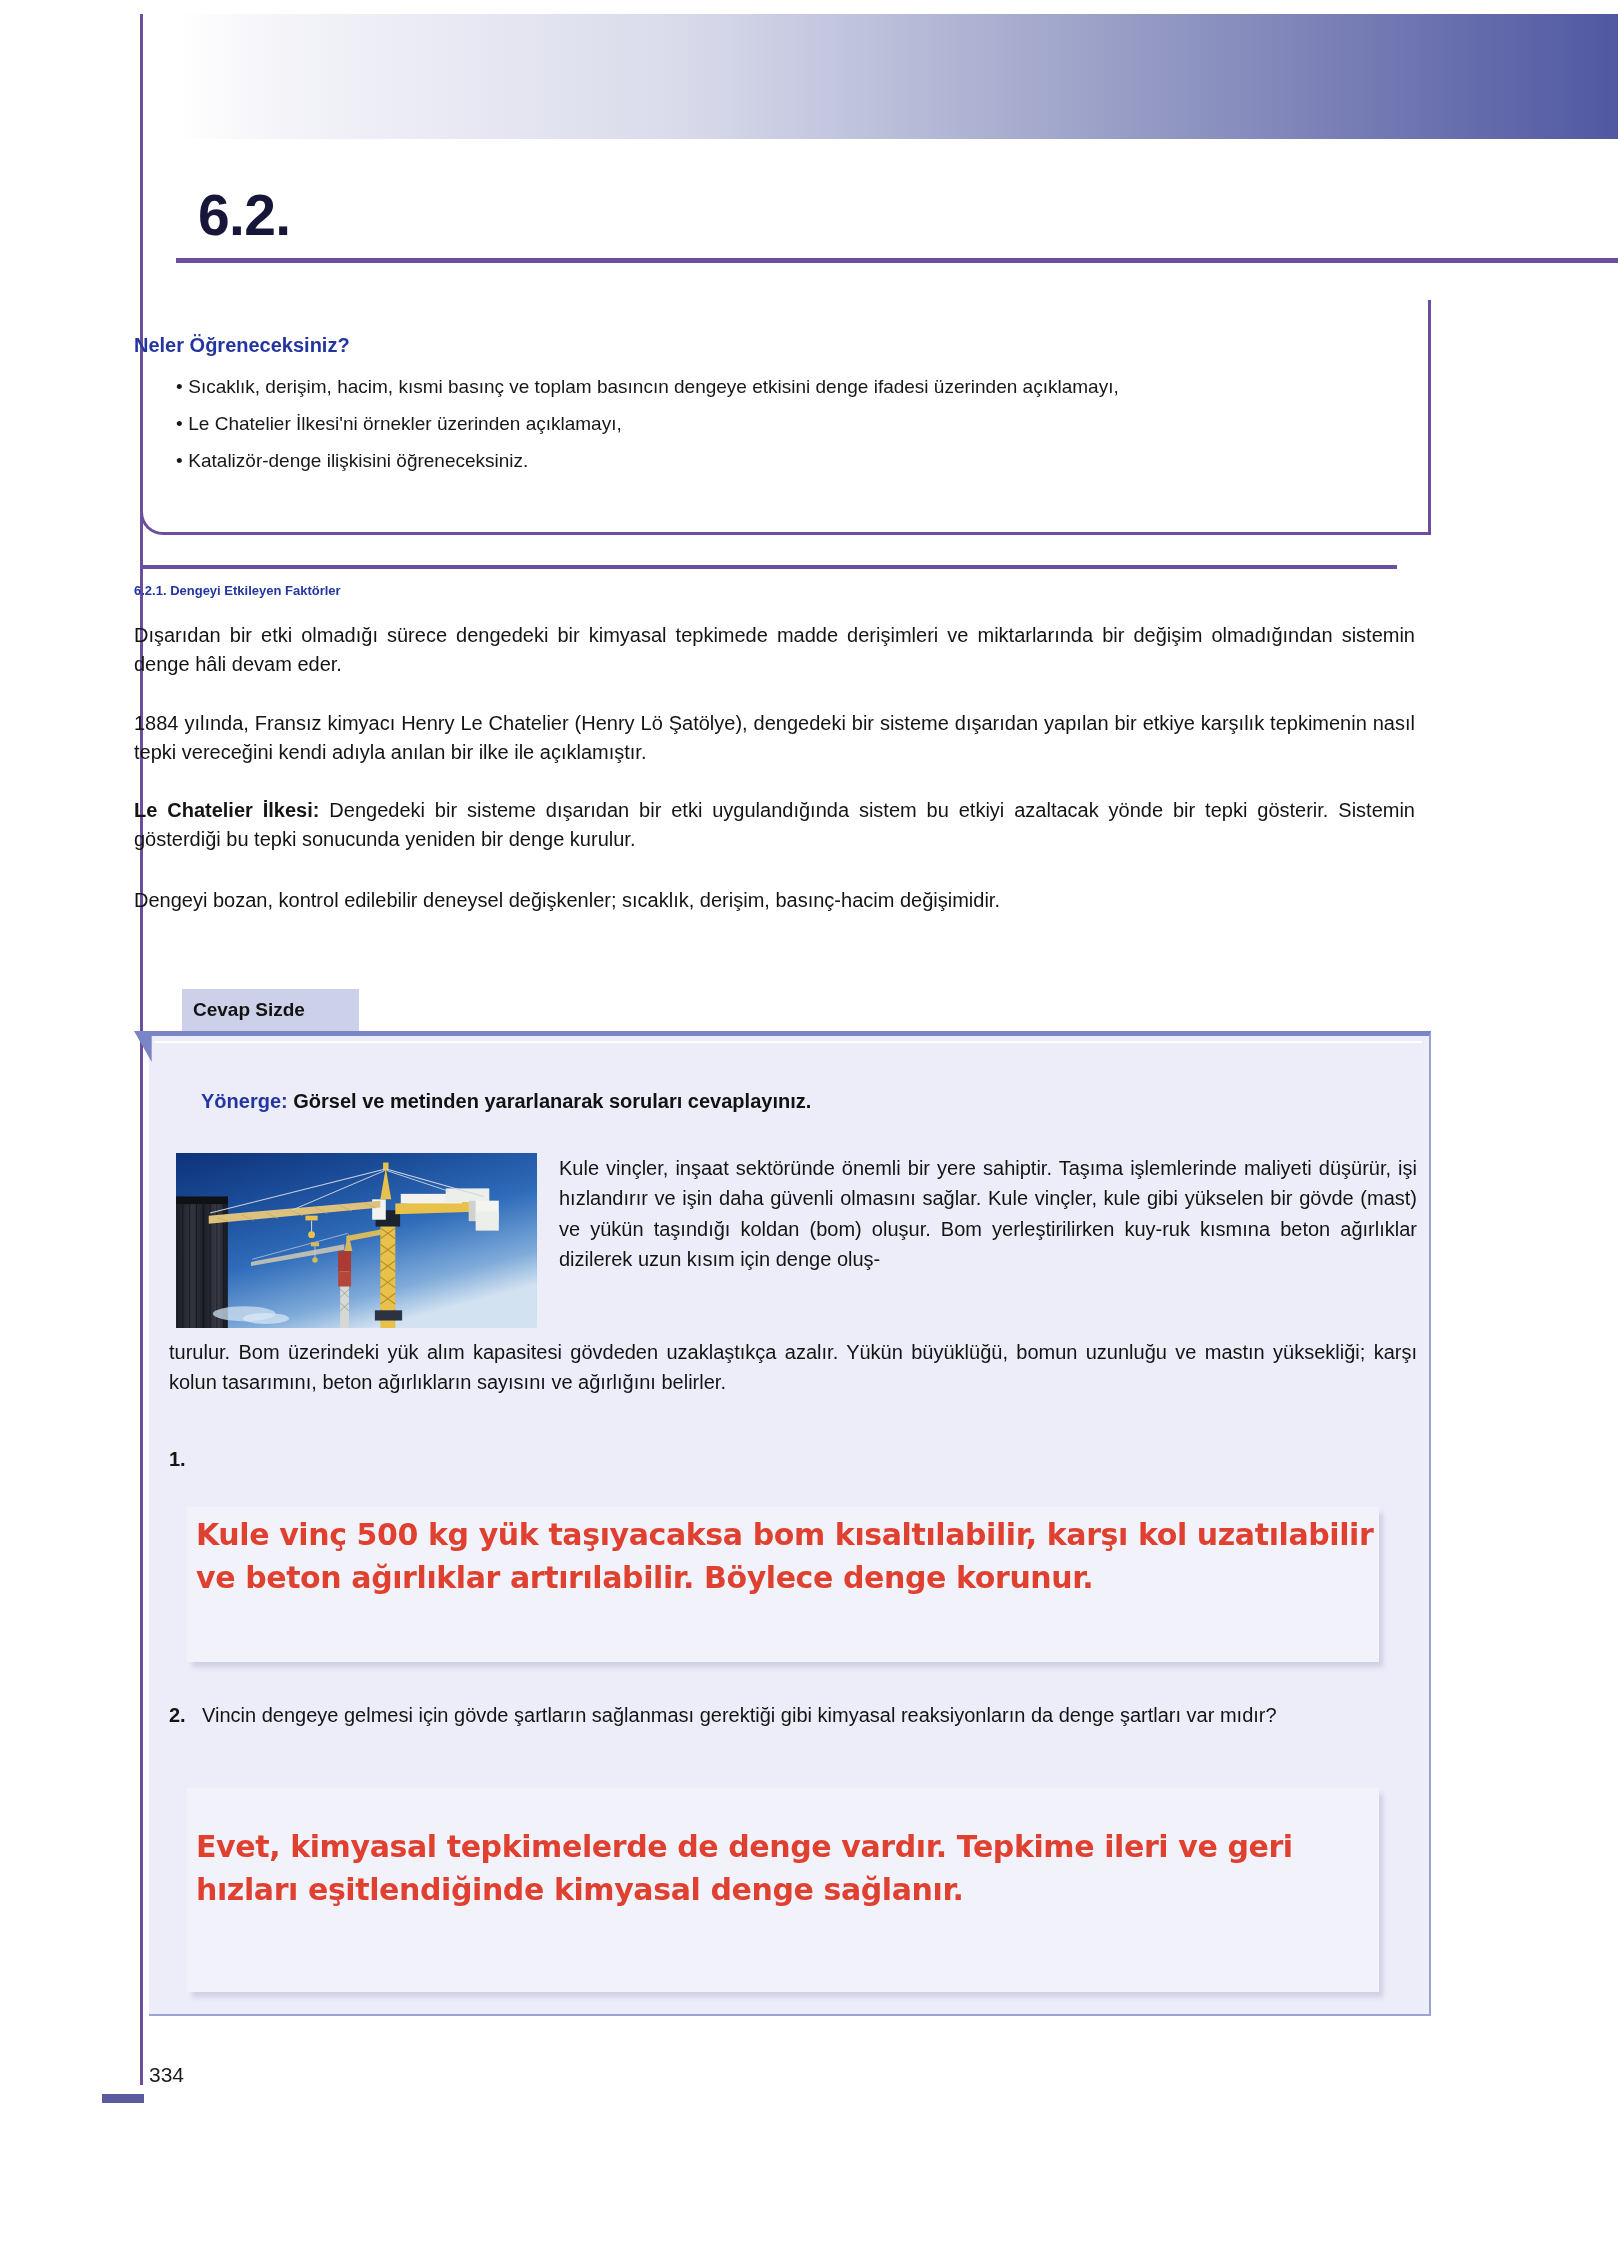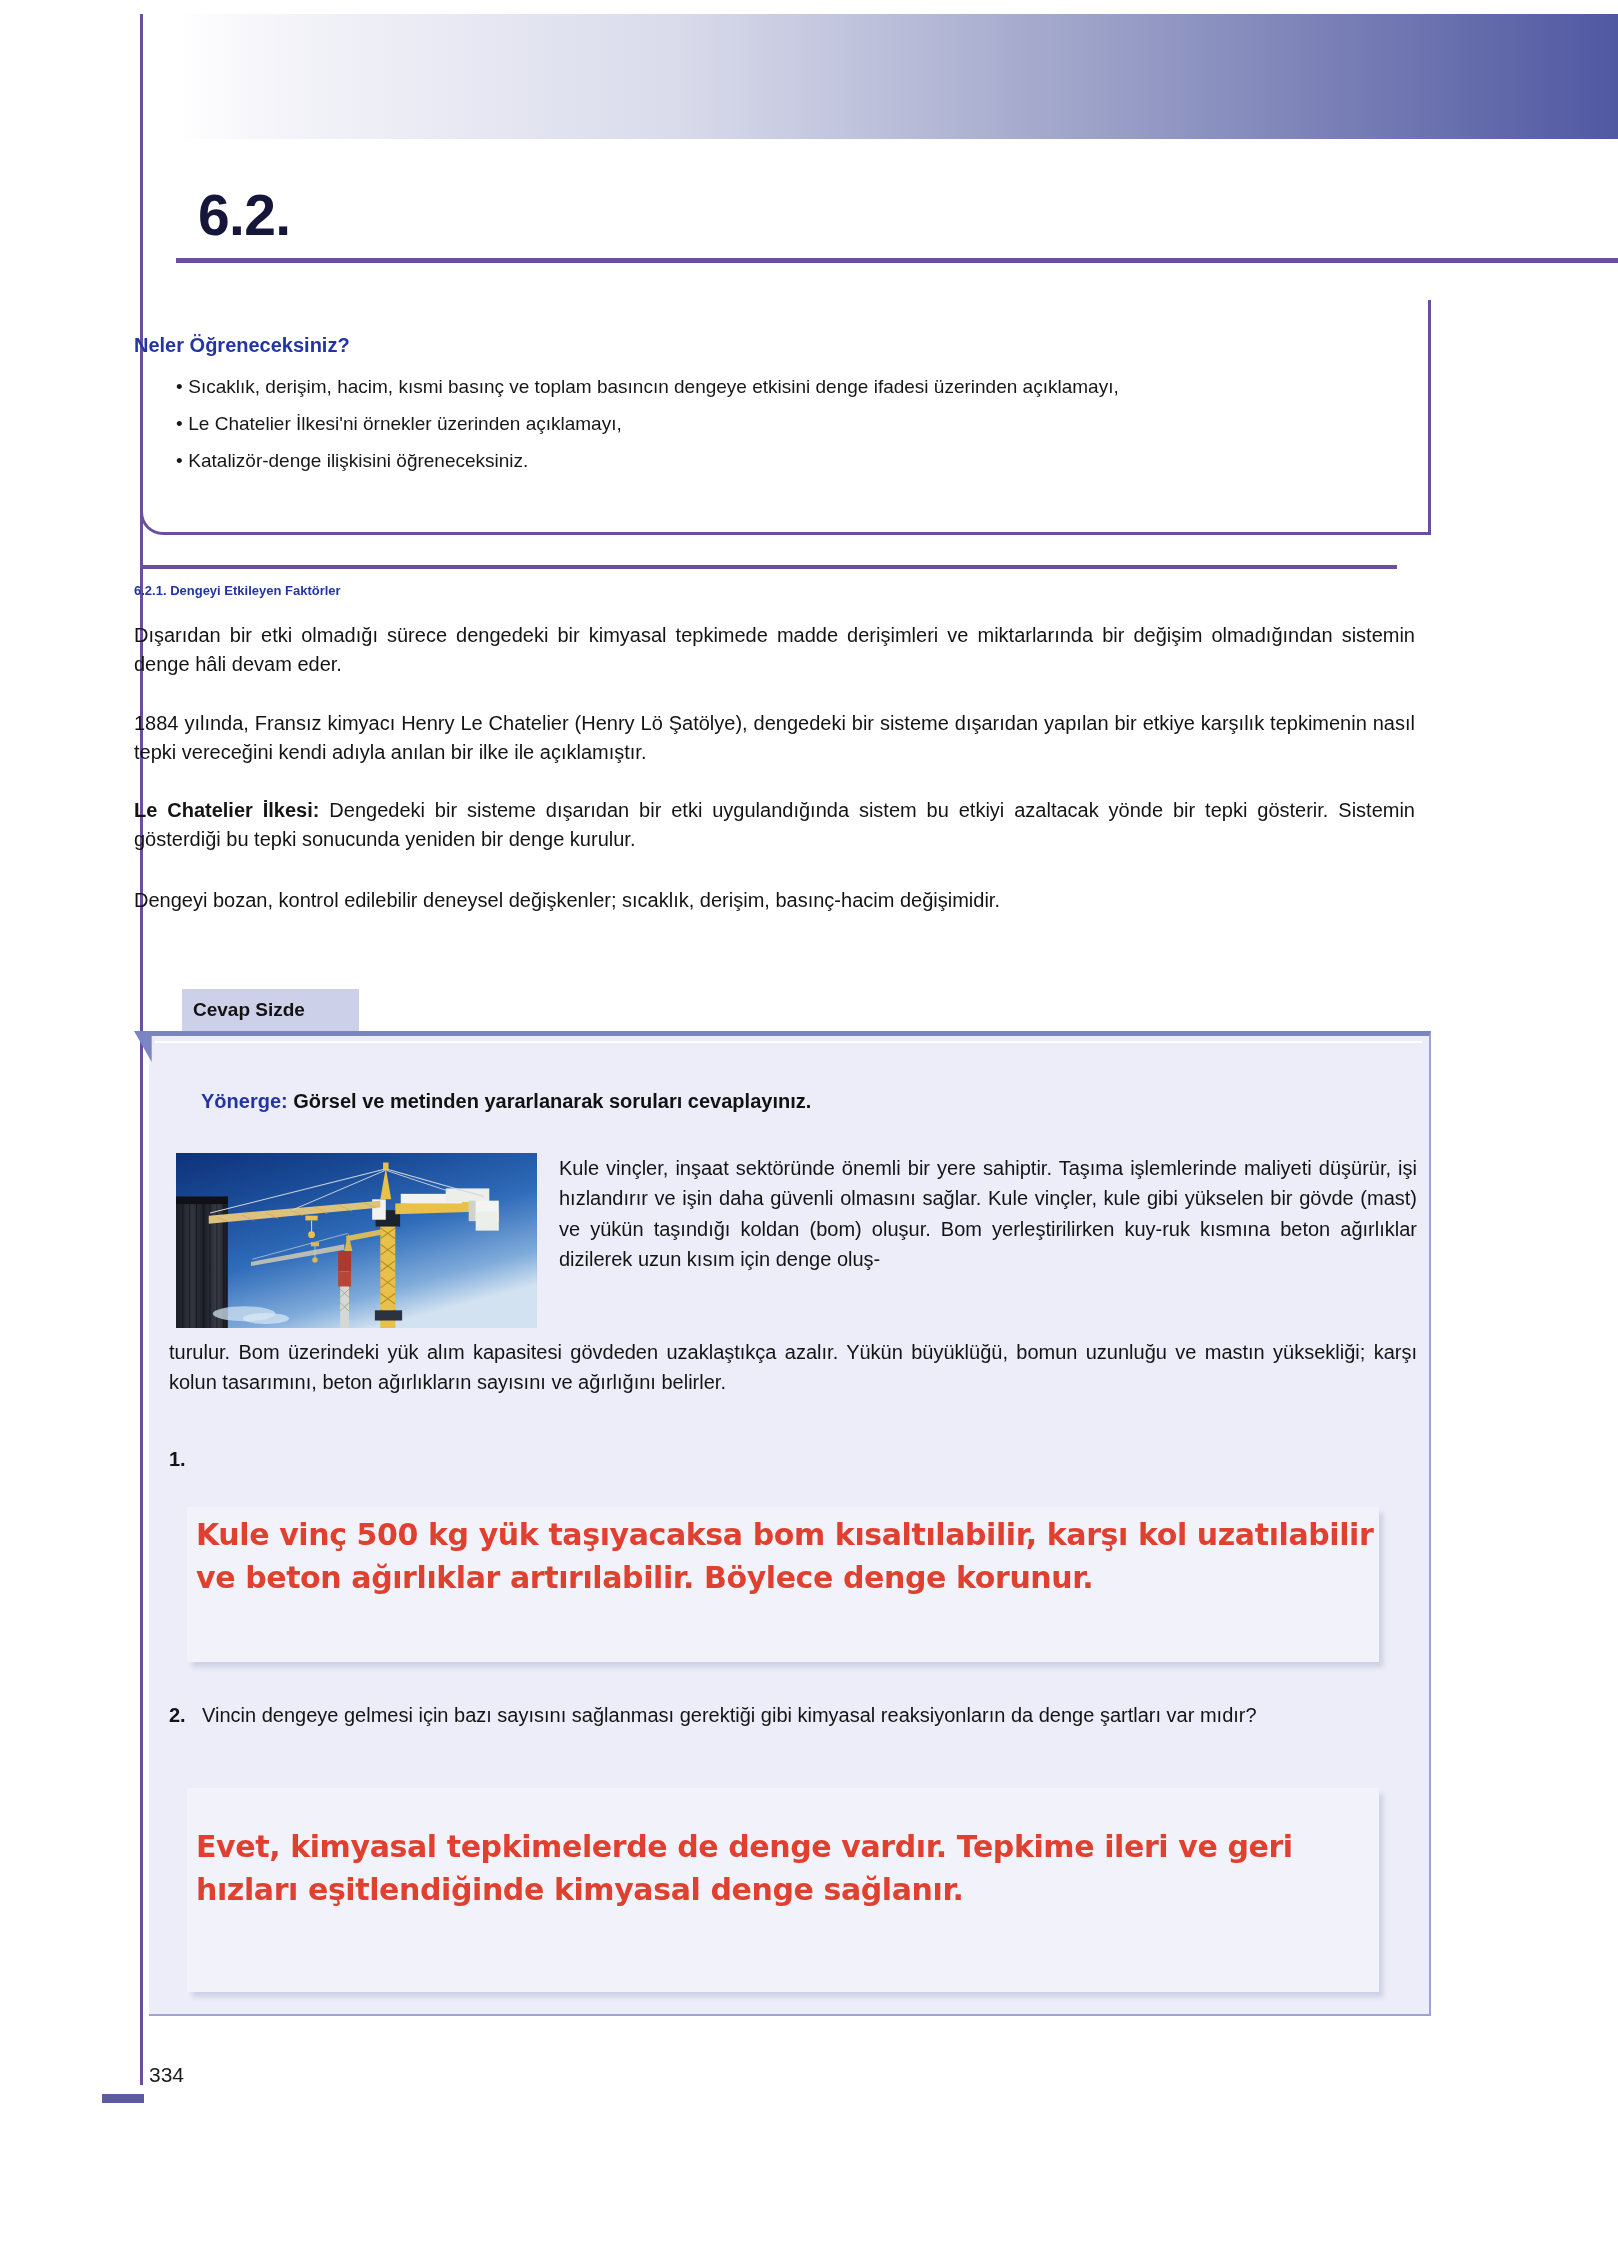--- a/index.html
+++ b/index.html
@@ -338,20 +338,20 @@
 <div id="crane-text-below">turulur. Bom üzerindeki yük alım kapasitesi gövdeden uzaklaştıkça azalır. Yükün büyüklüğü, bomun uzunluğu ve mastın yüksekliği; karşı kolun tasarımını, beton ağırlıkların sayısını ve ağırlığını belirler.</div>
 
 <div id="question-1" class="question">
   <span class="qnum">1.</span>
 </div>
 <div id="answer-box-1" class="answer-box"></div>
 <div id="answer-text-1" class="answer-text">Kule vinç 500 kg yük taşıyacaksa bom kısaltılabilir, karşı kol uzatılabilir ve beton ağırlıklar artırılabilir. Böylece denge korunur.</div>
 
 <div id="question-2" class="question">
   <span class="qnum">2.</span>
-  <span> Vincin dengeye gelmesi için bazı sayısını sağlanması gerektiği gibi kimyasal reaksiyonların da denge şartları var mıdır?</span>
+  <span> Vincin dengeye gelmesi için gövde şartların sağlanması gerektiği gibi kimyasal reaksiyonların da denge şartları var mıdır?</span>
 </div>
 <div id="answer-box-2" class="answer-box"></div>
 <div id="answer-text-2" class="answer-text">Evet, kimyasal tepkimelerde de denge vardır. Tepkime ileri ve geri hızları eşitlendiğinde kimyasal denge sağlanır.</div>
 
 <div id="footer-mark"></div>
 <div id="page-number">334</div>
 
 
 </body></html>

